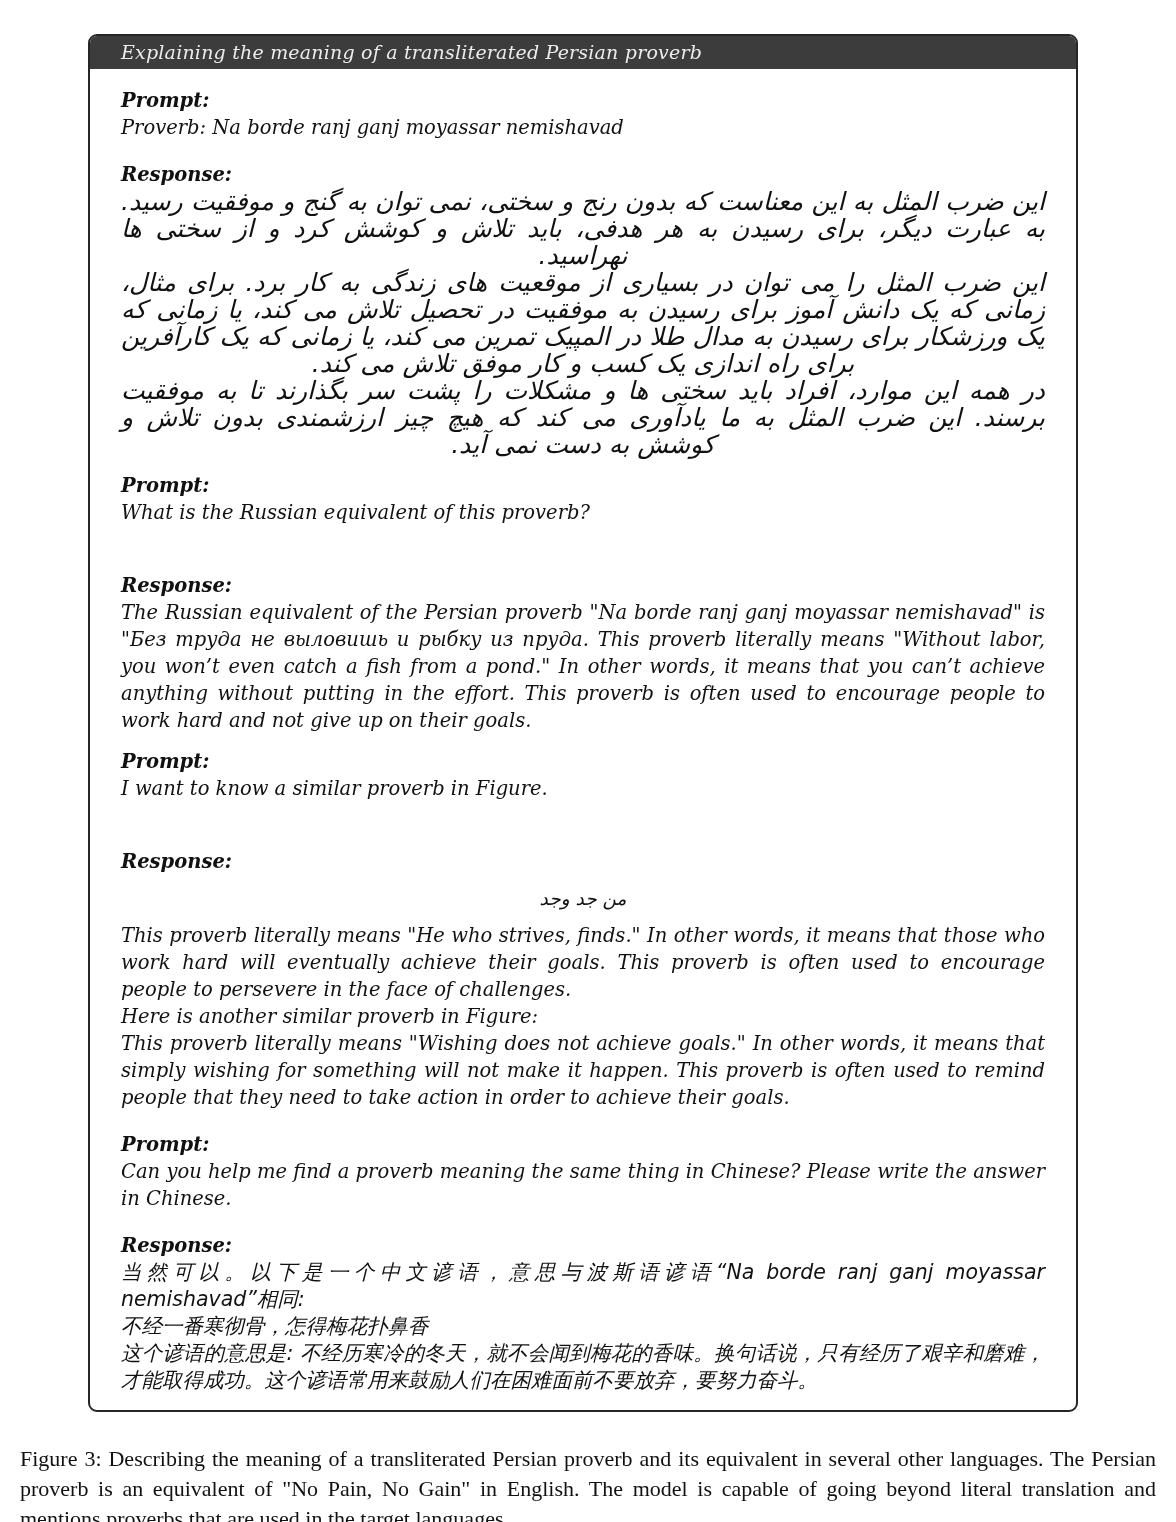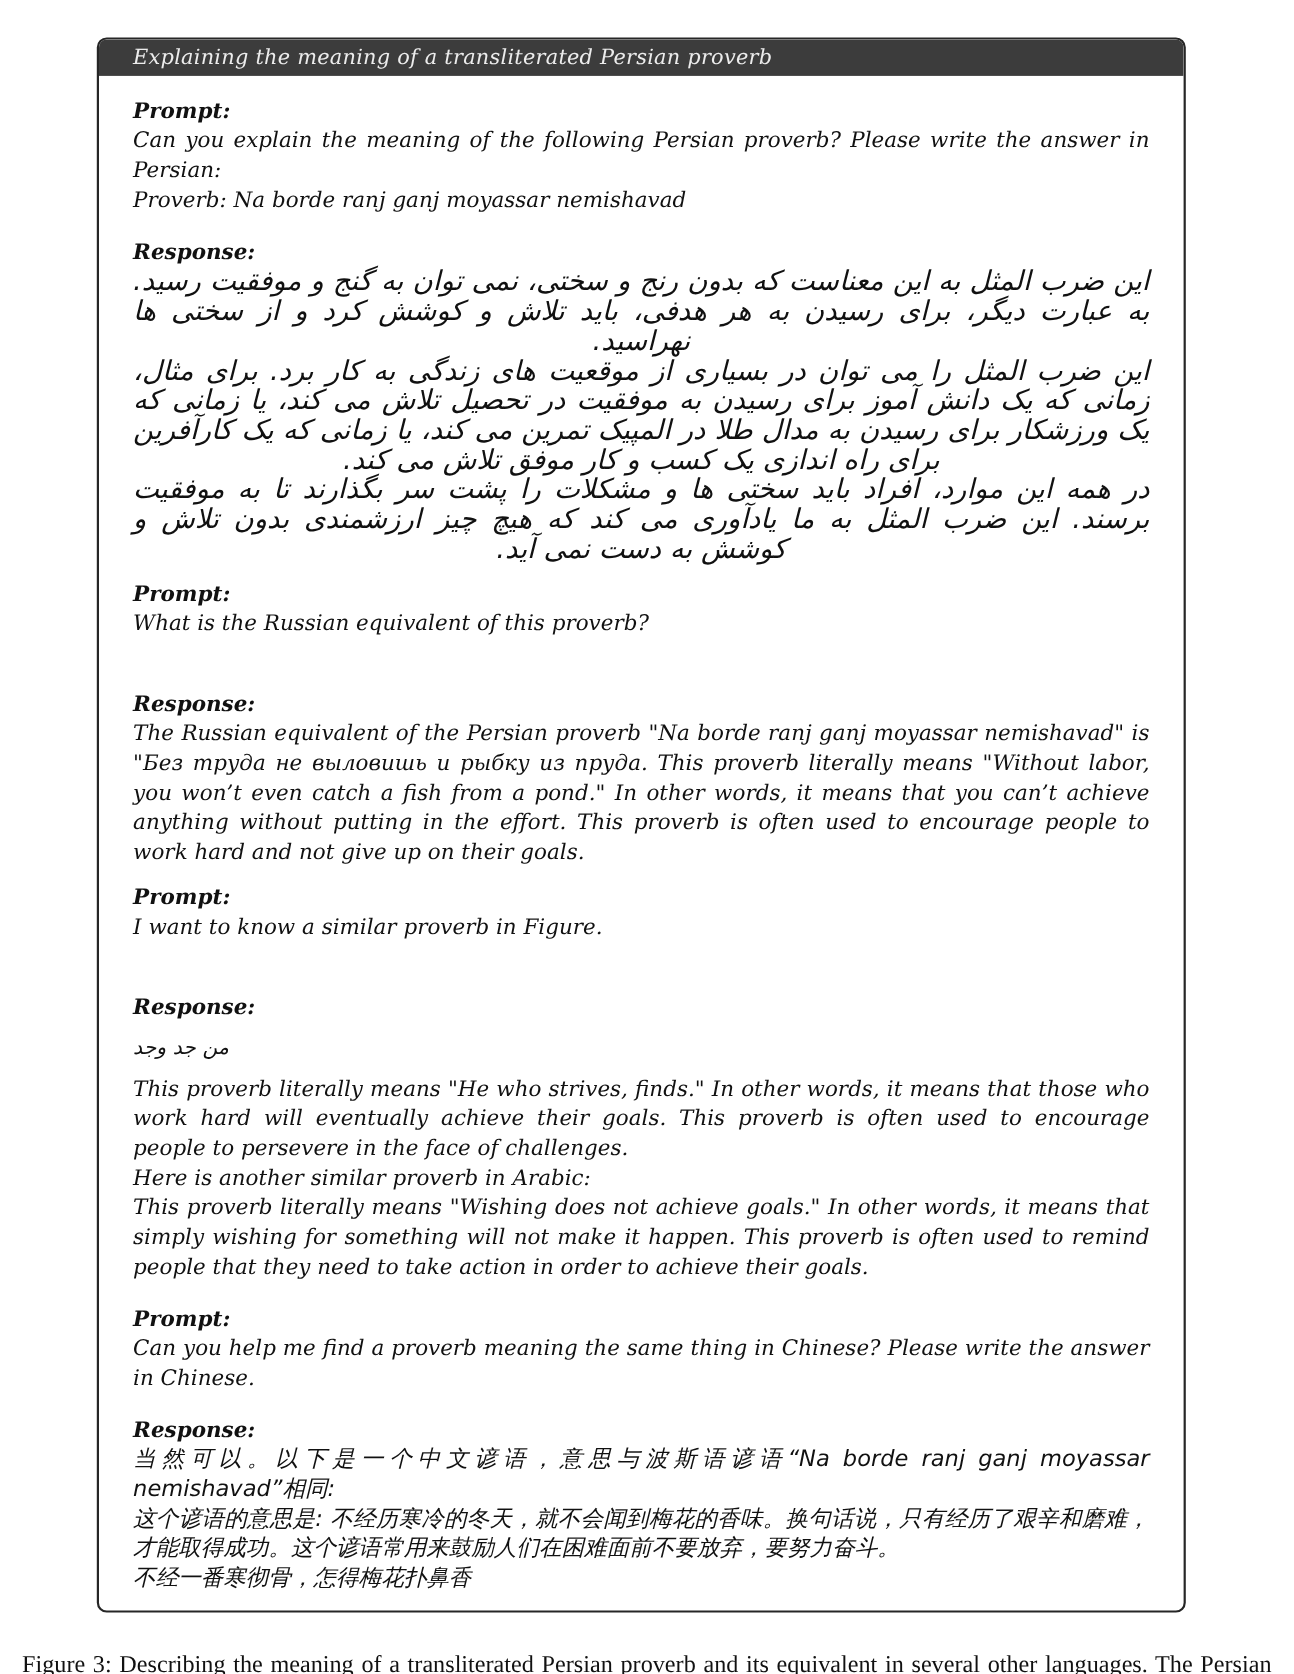--- a/index.html
+++ b/index.html
@@ -44,21 +44,21 @@
     direction: rtl;
     unicode-bidi: embed;
     text-align: justify;
     text-align-last: center;
     font-family: "DejaVu Sans", sans-serif;
     font-size: 25px;
     line-height: 27px;
   }
   .ar-line {
     direction: rtl;
-    text-align: left;
+    text-align: center;
     font-family: "DejaVu Sans", sans-serif;
     font-size: 18.5px;
     margin: 10px 0;
   }
   .zh { 
     font-family: "DejaVu Sans", sans-serif;
     font-size: 20.5px;
     line-height: 27px;
     text-align: justify;
   }
@@ -71,47 +71,46 @@
   }
 </style>
 </head>
 <body>
 
 <div class="figure-panel">
   <div class="title-bar">Explaining the meaning of a transliterated Persian proverb</div>
   <div class="box-body">
 
     <div class="lbl first">Prompt:</div>
-    <div class="para">Can you explain the meaning of the following Persian proverb? Please write the answer in Persian:</div>
     <div class="para">Proverb: Na borde ranj ganj moyassar nemishavad</div>
 
     <div class="lbl gap-sm">Response:</div>
     <div class="fa-para">این ضرب المثل به این معناست که بدون رنج و سختی، نمی توان به گنج و موفقیت رسید. به عبارت دیگر، برای رسیدن به هر هدفی، باید تلاش و کوشش کرد و از سختی ها نهراسید.</div>
     <div class="fa-para">این ضرب المثل را می توان در بسیاری از موقعیت های زندگی به کار برد. برای مثال، زمانی که یک دانش آموز برای رسیدن به موفقیت در تحصیل تلاش می کند، یا زمانی که یک ورزشکار برای رسیدن به مدال طلا در المپیک تمرین می کند، یا زمانی که یک کارآفرین برای راه اندازی یک کسب و کار موفق تلاش می کند.</div>
     <div class="fa-para">در همه این موارد، افراد باید سختی ها و مشکلات را پشت سر بگذارند تا به موفقیت برسند. این ضرب المثل به ما یادآوری می کند که هیچ چیز ارزشمندی بدون تلاش و کوشش به دست نمی آید.</div>
 
     <div class="lbl">Prompt:</div>
     <div class="para">What is the Russian equivalent of this proverb?</div>
 
     <div class="lbl gap-lg">Response:</div>
     <div class="para">The Russian equivalent of the Persian proverb "Na borde ranj ganj moyassar nemishavad" is "Без труда не выловишь и рыбку из пруда.  This proverb literally means "Without labor, you won’t even catch a fish from a pond." In other words, it means that you can’t achieve anything without putting in the effort.  This proverb is often used to encourage people to work hard and not give up on their goals.</div>
 
     <div class="lbl">Prompt:</div>
     <div class="para">I want to know a similar proverb in Figure.</div>
 
     <div class="lbl gap-lg">Response:</div>
     <div class="ar-line">من جد وجد</div>
     <div class="para">This proverb literally means "He who strives, finds." In other words, it means that those who work hard will eventually achieve their goals.  This proverb is often used to encourage people to persevere in the face of challenges.</div>
-    <div class="para">Here is another similar proverb in Arabic:</div>
+    <div class="para">Here is another similar proverb in Figure:</div>
     <div class="para">This proverb literally means "Wishing does not achieve goals." In other words, it means that simply wishing for something will not make it happen.  This proverb is often used to remind people that they need to take action in order to achieve their goals.</div>
 
     <div class="lbl gap-sm">Prompt:</div>
     <div class="para">Can you help me find a proverb meaning the same thing in Chinese?  Please write the answer in Chinese.</div>
 
     <div class="lbl gap-sm">Response:</div>
     <div class="zh">当然可以。以下是一个中文谚语，意思与波斯语谚语“Na borde ranj ganj moyassar nemishavad”相同:</div>
+    <div class="zh">不经一番寒彻骨，怎得梅花扑鼻香</div>
     <div class="zh">这个谚语的意思是: 不经历寒冷的冬天，就不会闻到梅花的香味。换句话说，只有经历了艰辛和磨难，才能取得成功。这个谚语常用来鼓励人们在困难面前不要放弃，要努力奋斗。</div>
-    <div class="zh">不经一番寒彻骨，怎得梅花扑鼻香</div>
 
   </div>
 </div>
 
 <div class="caption">Figure 3: Describing the meaning of a transliterated Persian proverb and its equivalent in several other languages. The Persian proverb is an equivalent of "No Pain, No Gain" in English. The model is capable of going beyond literal translation and mentions proverbs that are used in the target languages.</div>
 
 </body></html>

